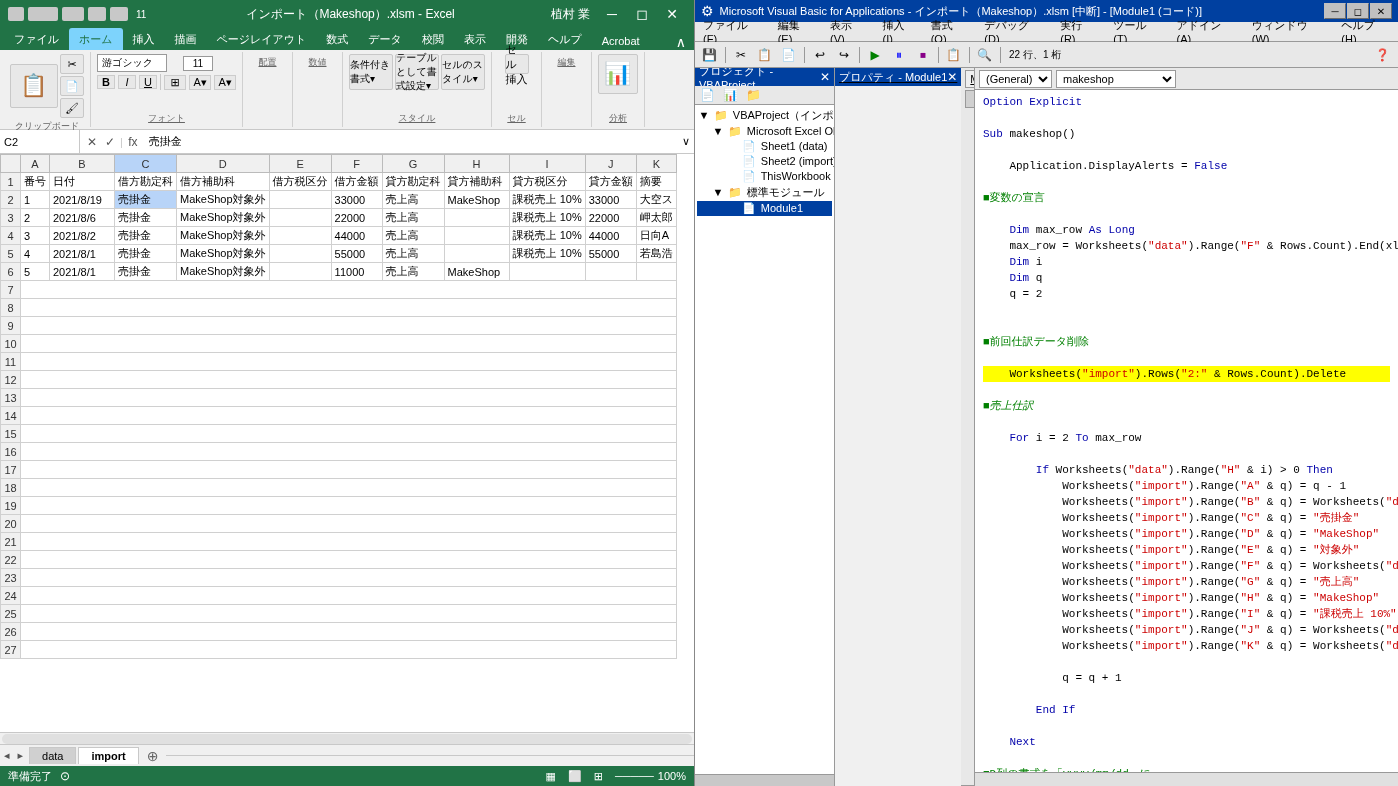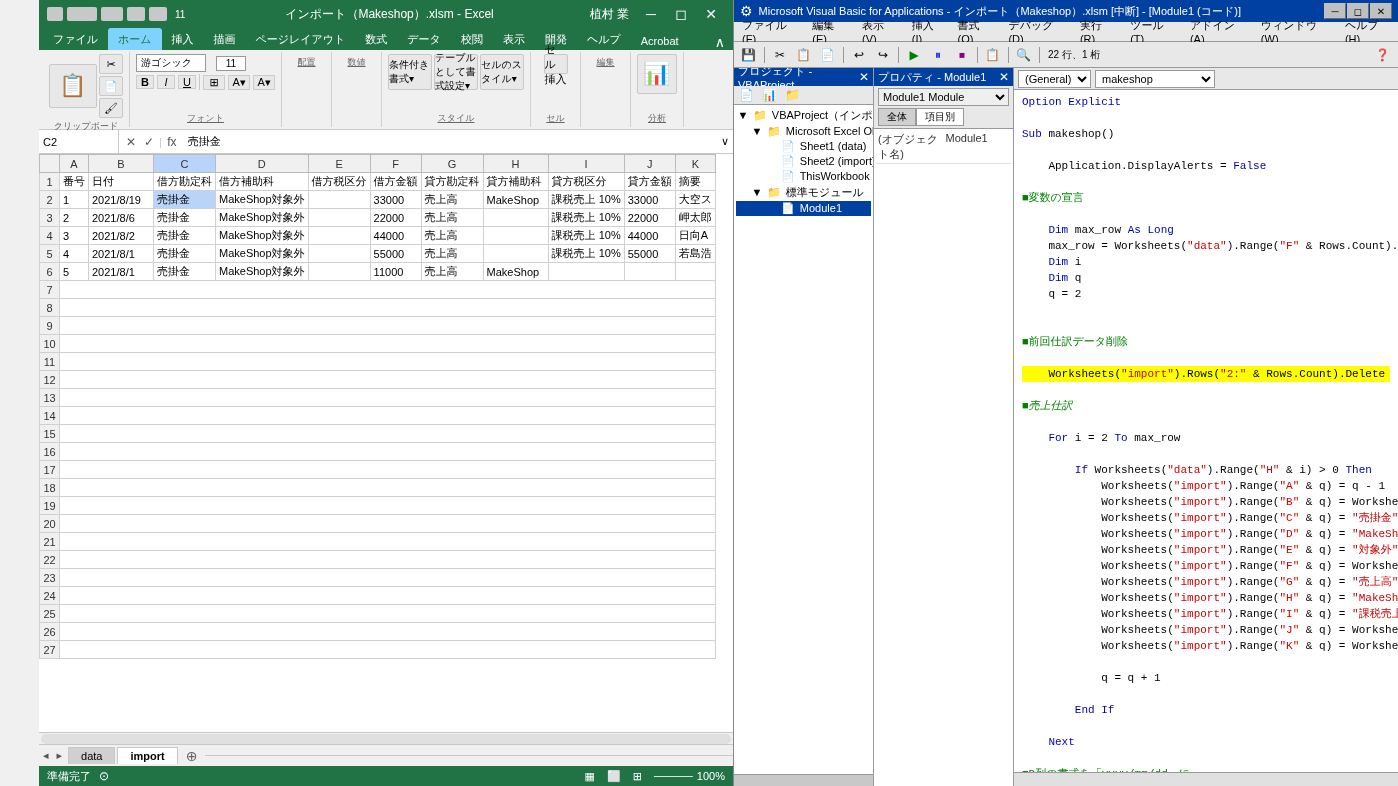--- a/index.html
+++ b/index.html
@@ -269,23 +269,24 @@
     .tree-item.selected { background: #0040a0; color: white; }
     .tree-expand { display: inline-block; width: 14px; text-align: center; }
     .tree-icon { display: inline-block; margin-right: 2px; }
     .indent1 { padding-left: 14px; }
     .indent2 { padding-left: 28px; }
 
     
     .vba-properties {
       width: 140px;
       display: flex;
-      flex-direction: column;
+      flex-direction: row;
       border-right: 1px solid #999;
       overflow: hidden;
+      text-decoration: underline;
     }
     .vba-props-header {
       background: #e8e8e8;
       border-bottom: 1px solid #999;
       padding: 2px 4px;
       font-size: 11px;
     }
     .vba-props-tabs { display: flex; gap: 0; }
     .vba-props-tab { padding: 1px 8px; border: 1px solid #999; cursor: pointer; font-size: 10px; background: #d0d0d0; }
     .vba-props-tab.active { background: white; }
@@ -340,21 +341,21 @@
       background: #e0e0e0;
       border-top: 1px solid #999;
       flex-shrink: 0;
     }
   </style>
 </head>
 <body>
 
 <div style="display:flex; flex-direction:column; height:786px; overflow:hidden;">
 
-  <div style="display:flex; flex:1; overflow:hidden;margin-left:39px;">
+  <div style="display:flex; flex:1; overflow:hidden;">
 
     <div class="spreadsheet-area">
 
       <div class="excel-title-bar">
         <span style="display:flex; gap:4px; margin-right:8px;">
           <span style="background:#c8c8c8; width:16px; height:14px; display:inline-block; border-radius:2px;"></span>
           <span style="background:#c8c8c8; width:30px; height:14px; display:inline-block; border-radius:2px;"></span>
           <span style="background:#c8c8c8; width:22px; height:14px; display:inline-block; border-radius:2px;"></span>
           <span style="background:#c8c8c8; width:18px; height:14px; display:inline-block; border-radius:2px;"></span>
           <span style="background:#c8c8c8; width:18px; height:14px; display:inline-block; border-radius:2px;"></span>
@@ -392,21 +393,21 @@
             <div style="display:flex; flex-direction:column; gap:2px;">
               <div class="ribbon-icon ribbon-icon-sm">✂</div>
               <div class="ribbon-icon ribbon-icon-sm">📄</div>
               <div class="ribbon-icon ribbon-icon-sm">🖌</div>
             </div>
           </div>
           <span class="ribbon-group-label">クリップボード</span>
         </div>
         <div class="ribbon-group">
           <div style="display:flex; flex-direction:column; gap:2px; width:100%;">
-            <div style="display:flex; gap:10px; align-items:center;">
+            <div style="display:flex; gap:16px; align-items:center;">
               <div style="background:white; border:1px solid #999; padding:1px 4px; font-size:10px; min-width:70px;">游ゴシック</div>
               <div style="background:white; border:1px solid #999; padding:1px 4px; font-size:10px; width:30px; text-align:center;">11</div>
             </div>
             <div style="display:flex; gap:3px; align-items:center;">
               <button style="font-weight:bold; min-width:18px; background:#e8e8e8; border:1px solid #ccc; font-size:11px;">B</button>
               <button style="font-style:italic; min-width:18px; background:#e8e8e8; border:1px solid #ccc; font-size:11px;">I</button>
               <button style="text-decoration:underline; min-width:18px; background:#e8e8e8; border:1px solid #ccc; font-size:11px;">U</button>
               <span style="width:1px; background:#c8c8c8; height:16px;"></span>
               <button style="min-width:22px; background:#e8e8e8; border:1px solid #ccc; font-size:11px;">⊞</button>
               <button style="min-width:22px; background:#e8e8e8; border:1px solid #ccc; font-size:11px;">A▾</button>

